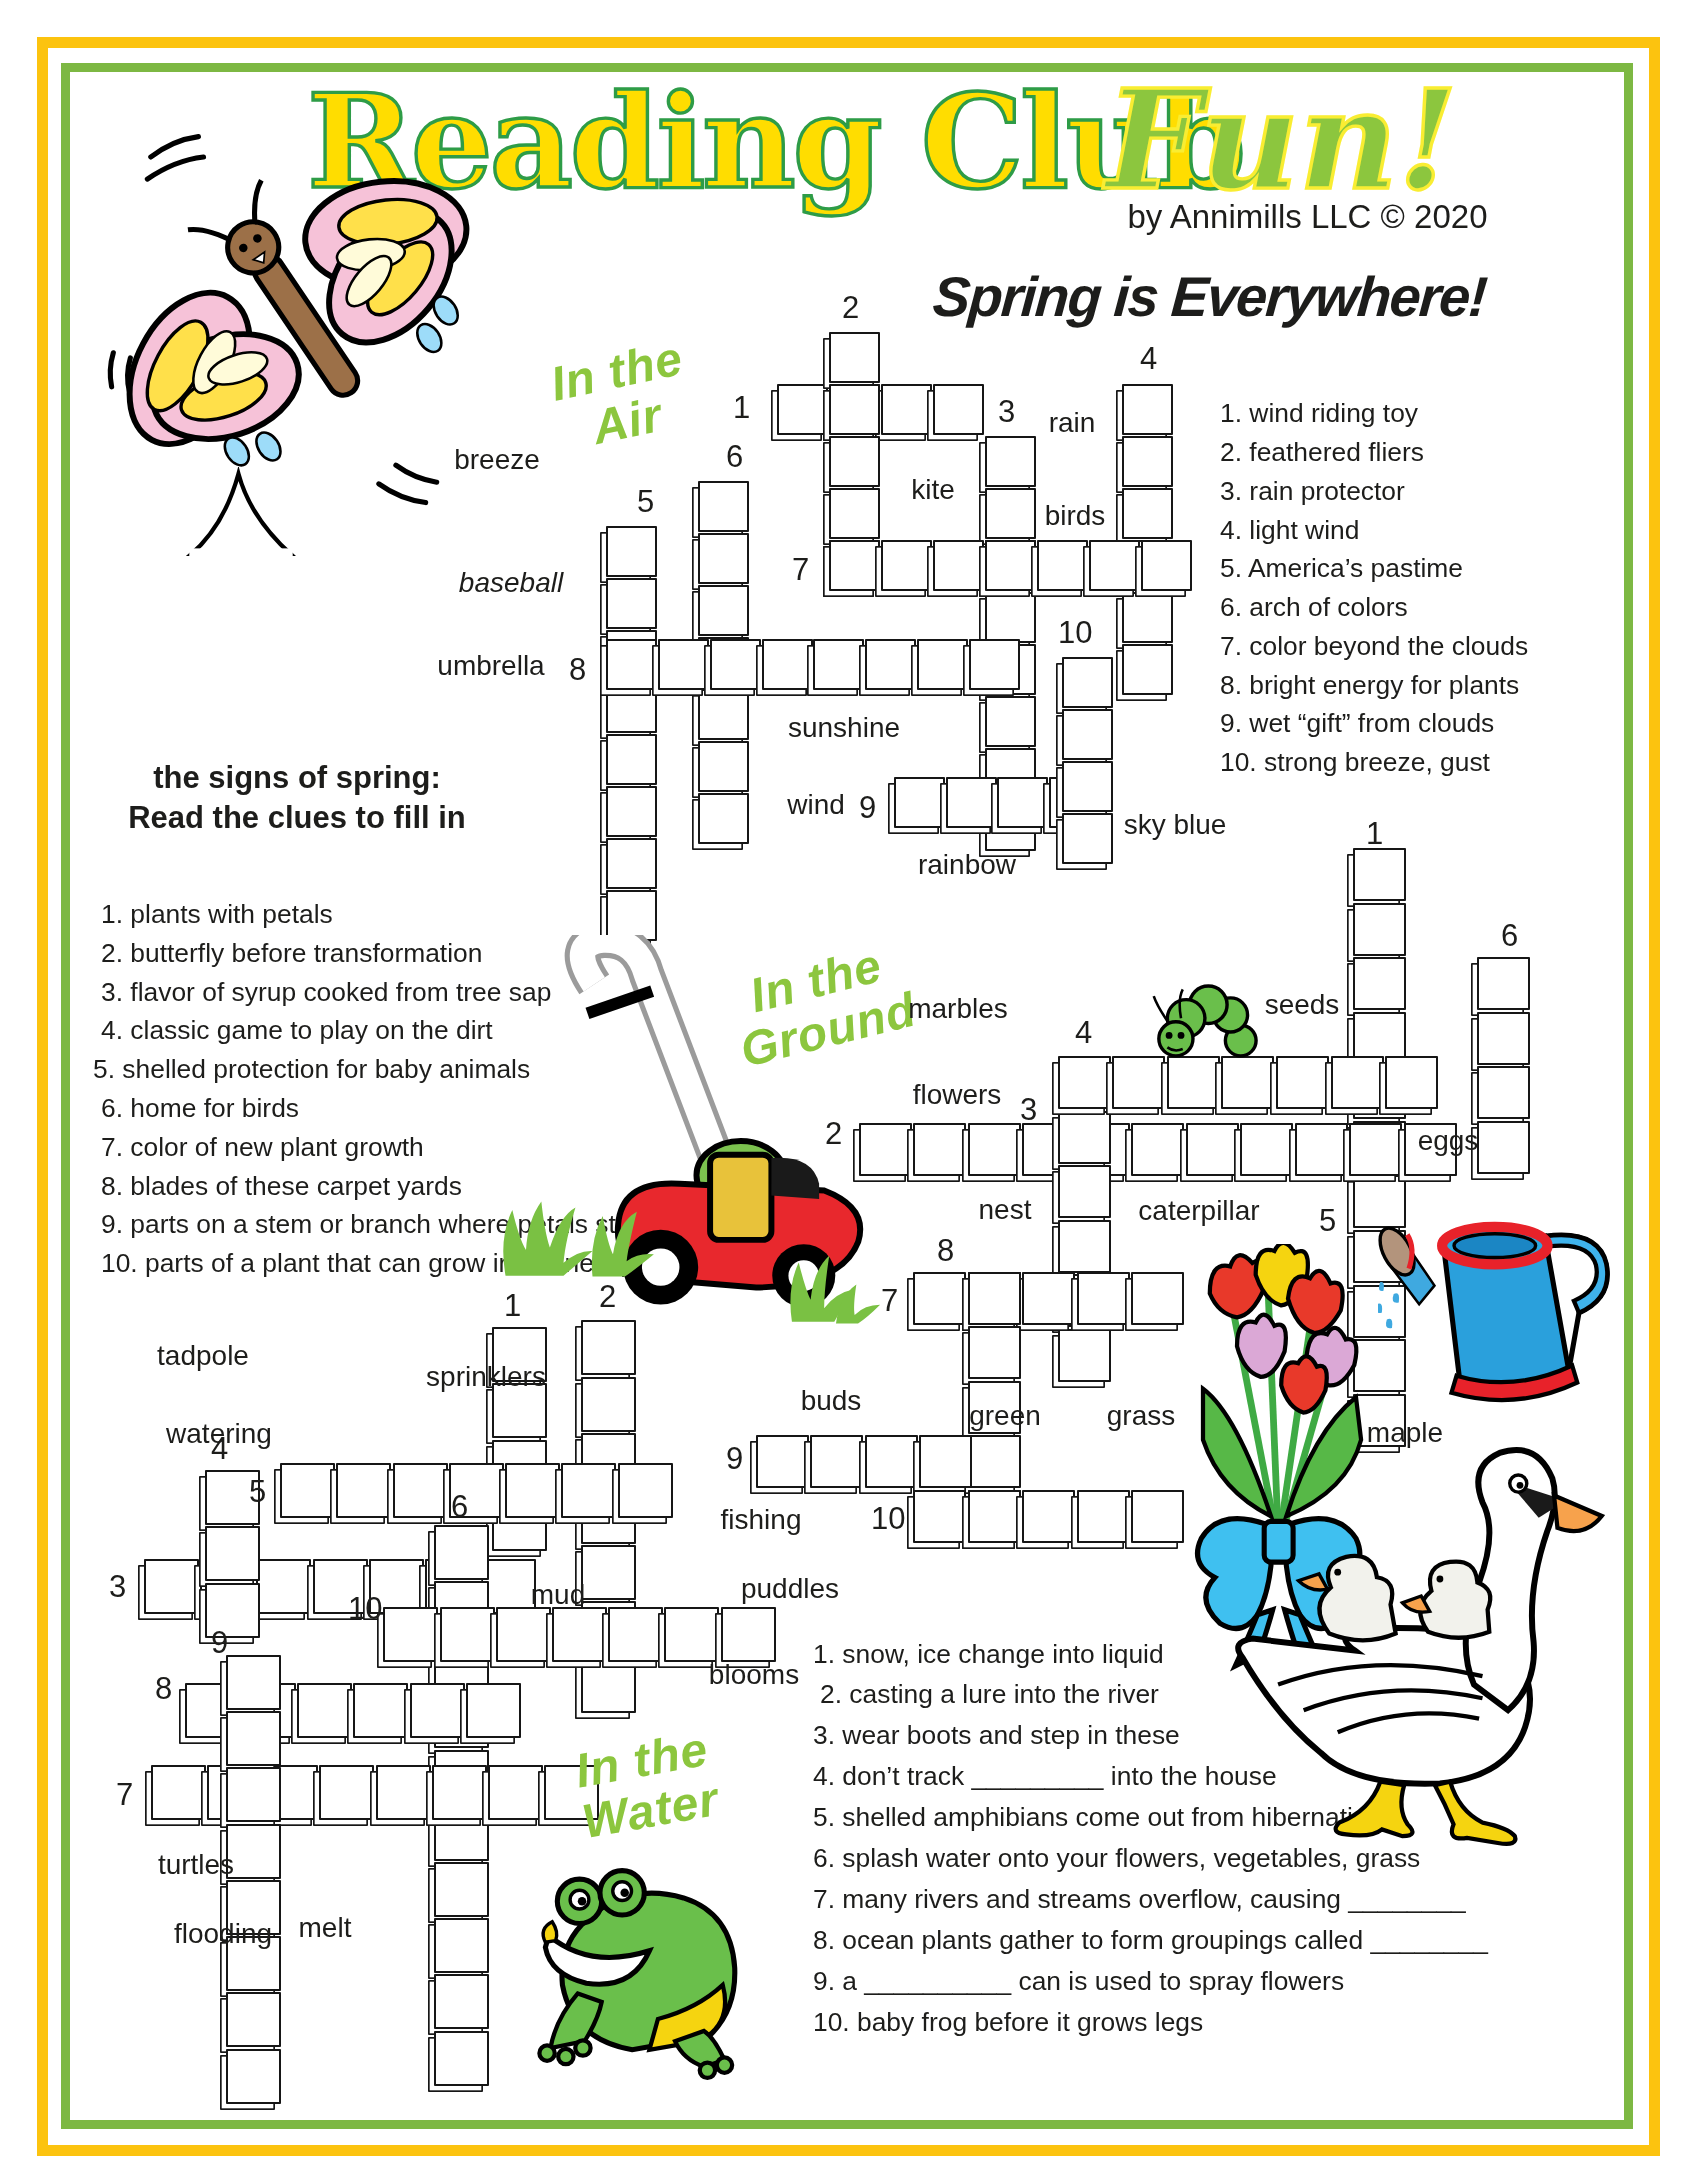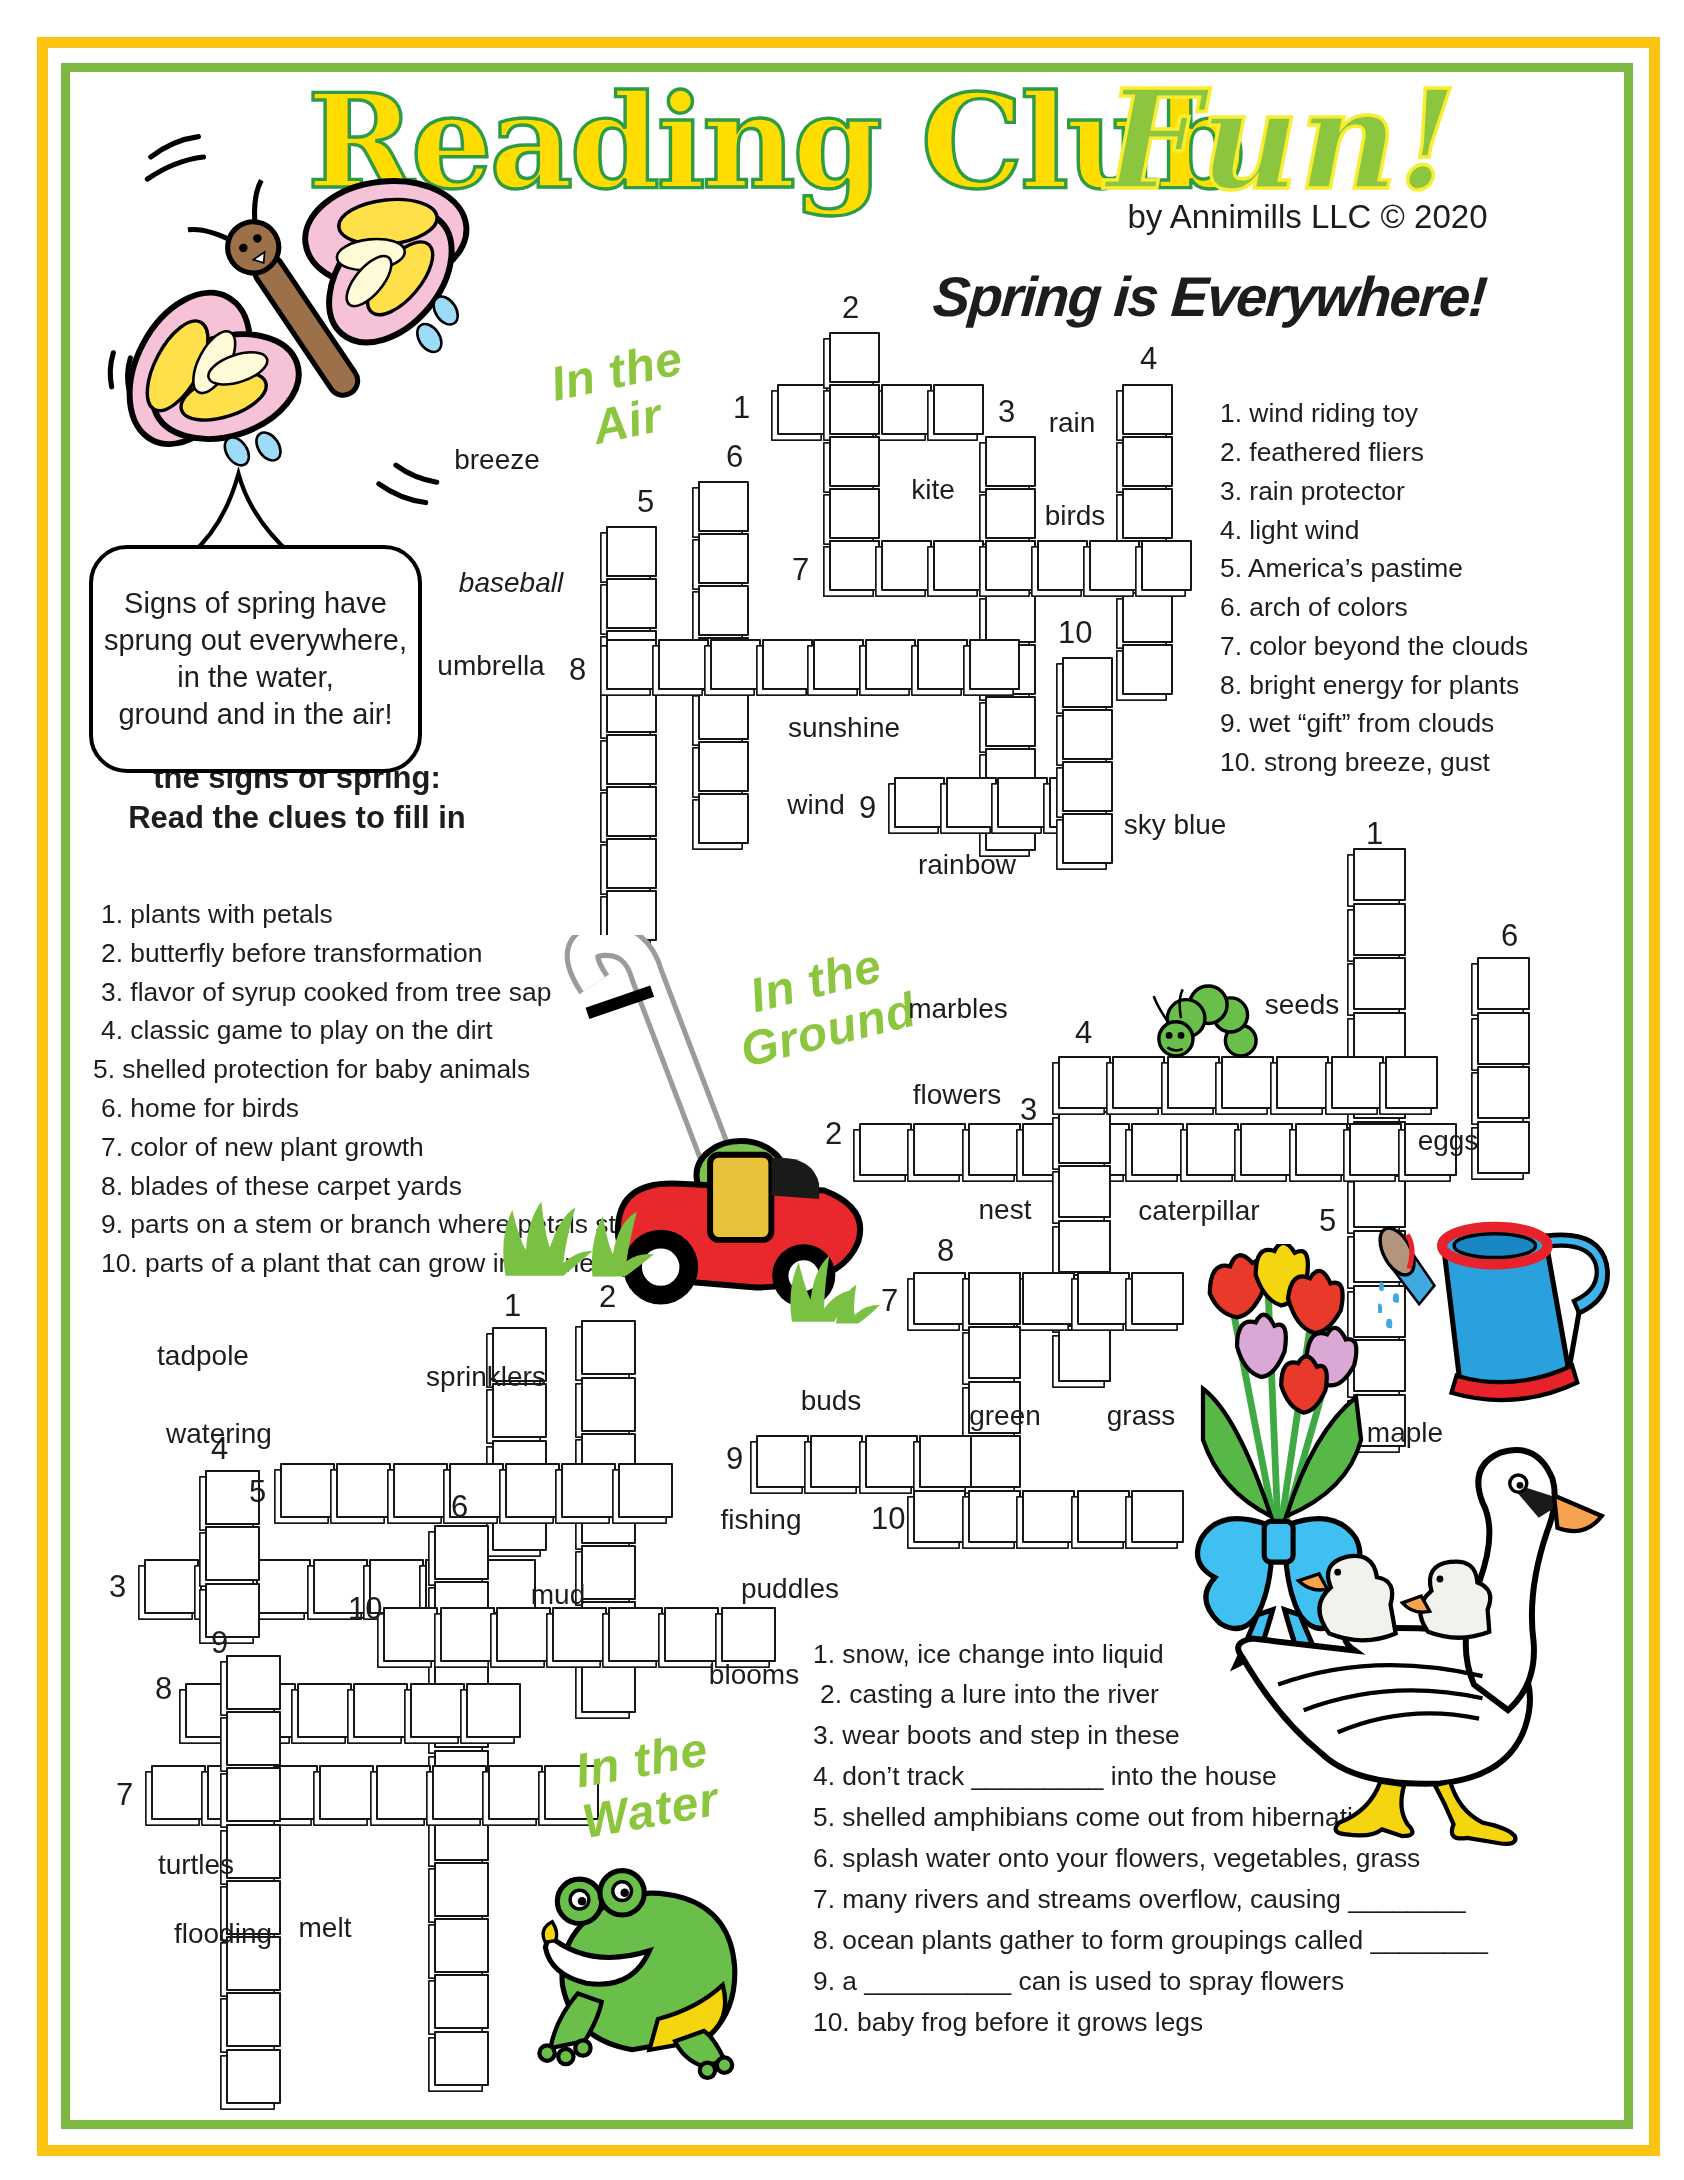--- a/index.html
+++ b/index.html
@@ -94,28 +94,20 @@
       <circle cx="-10" cy="-118" r="5" fill="#000"></circle>
         <circle cx="10" cy="-118" r="5" fill="#000"></circle>
       <path d="M-8 -100 L 8 -100 L 0 -90 Z" fill="#fff" stroke="#000" stroke-width="2"></path>
     </g>
   </svg>
 
   <svg class="abs" id="bubble-tail" width="128" height="89" viewBox="0 0 150 105">
     <path d="M15 104 Q 55 70 72 8 Q 86 60 135 104 Z" fill="#fff" stroke="#000" stroke-width="5"></path>
     <rect x="14" y="96" width="122" height="10" fill="#fff"></rect>
   </svg>
-  <div class="abs" id="bubble">
-    <div>
-      <div>Signs of spring have</div>
-      <div>sprung out everywhere,</div>
-      <div>in the water,</div>
-      <div>ground and in the air!</div>
-    </div>
-  </div>
 
   <div class="abs" id="instructions">
     <div>the signs of spring:</div>
     <div>Read the clues to fill in</div>
   </div>
 
   <svg class="abs art" style="left:543px;top:935px;" width="341" height="373" viewBox="0 0 400 438">
     <g stroke="#000" fill="none">
       <path d="M60 58 Q 28 10 70 6 Q 110 4 122 48 L 218 300" stroke-width="42" stroke="#9b9b9b"></path>
       <path d="M60 58 Q 28 10 70 6 Q 110 4 122 48 L 218 300" stroke-width="30" stroke="#fff"></path>

